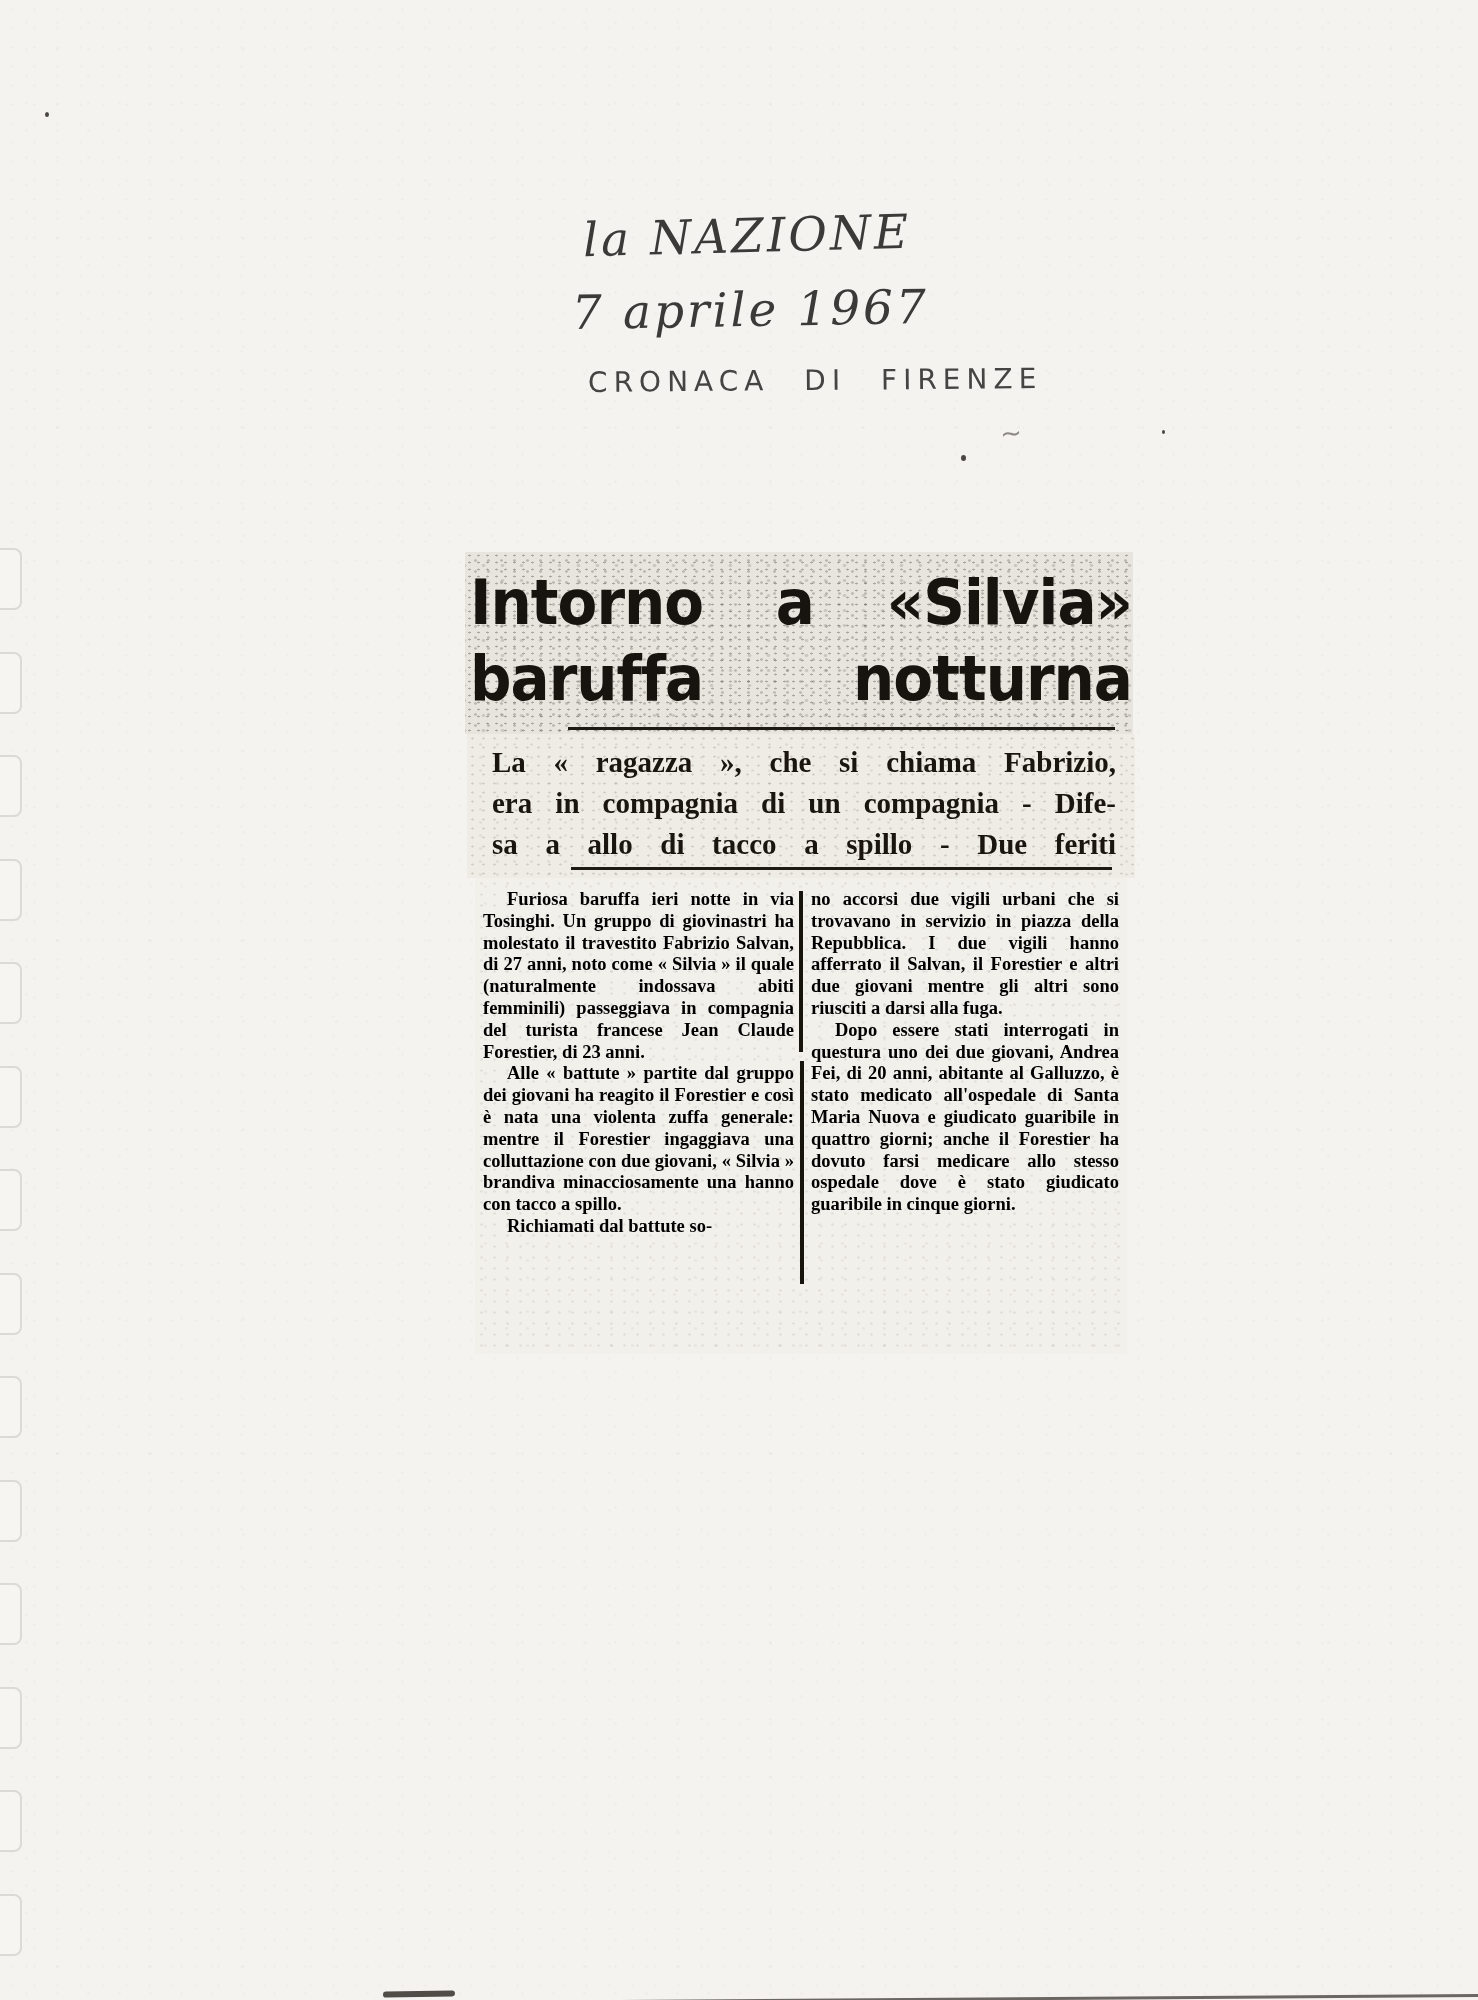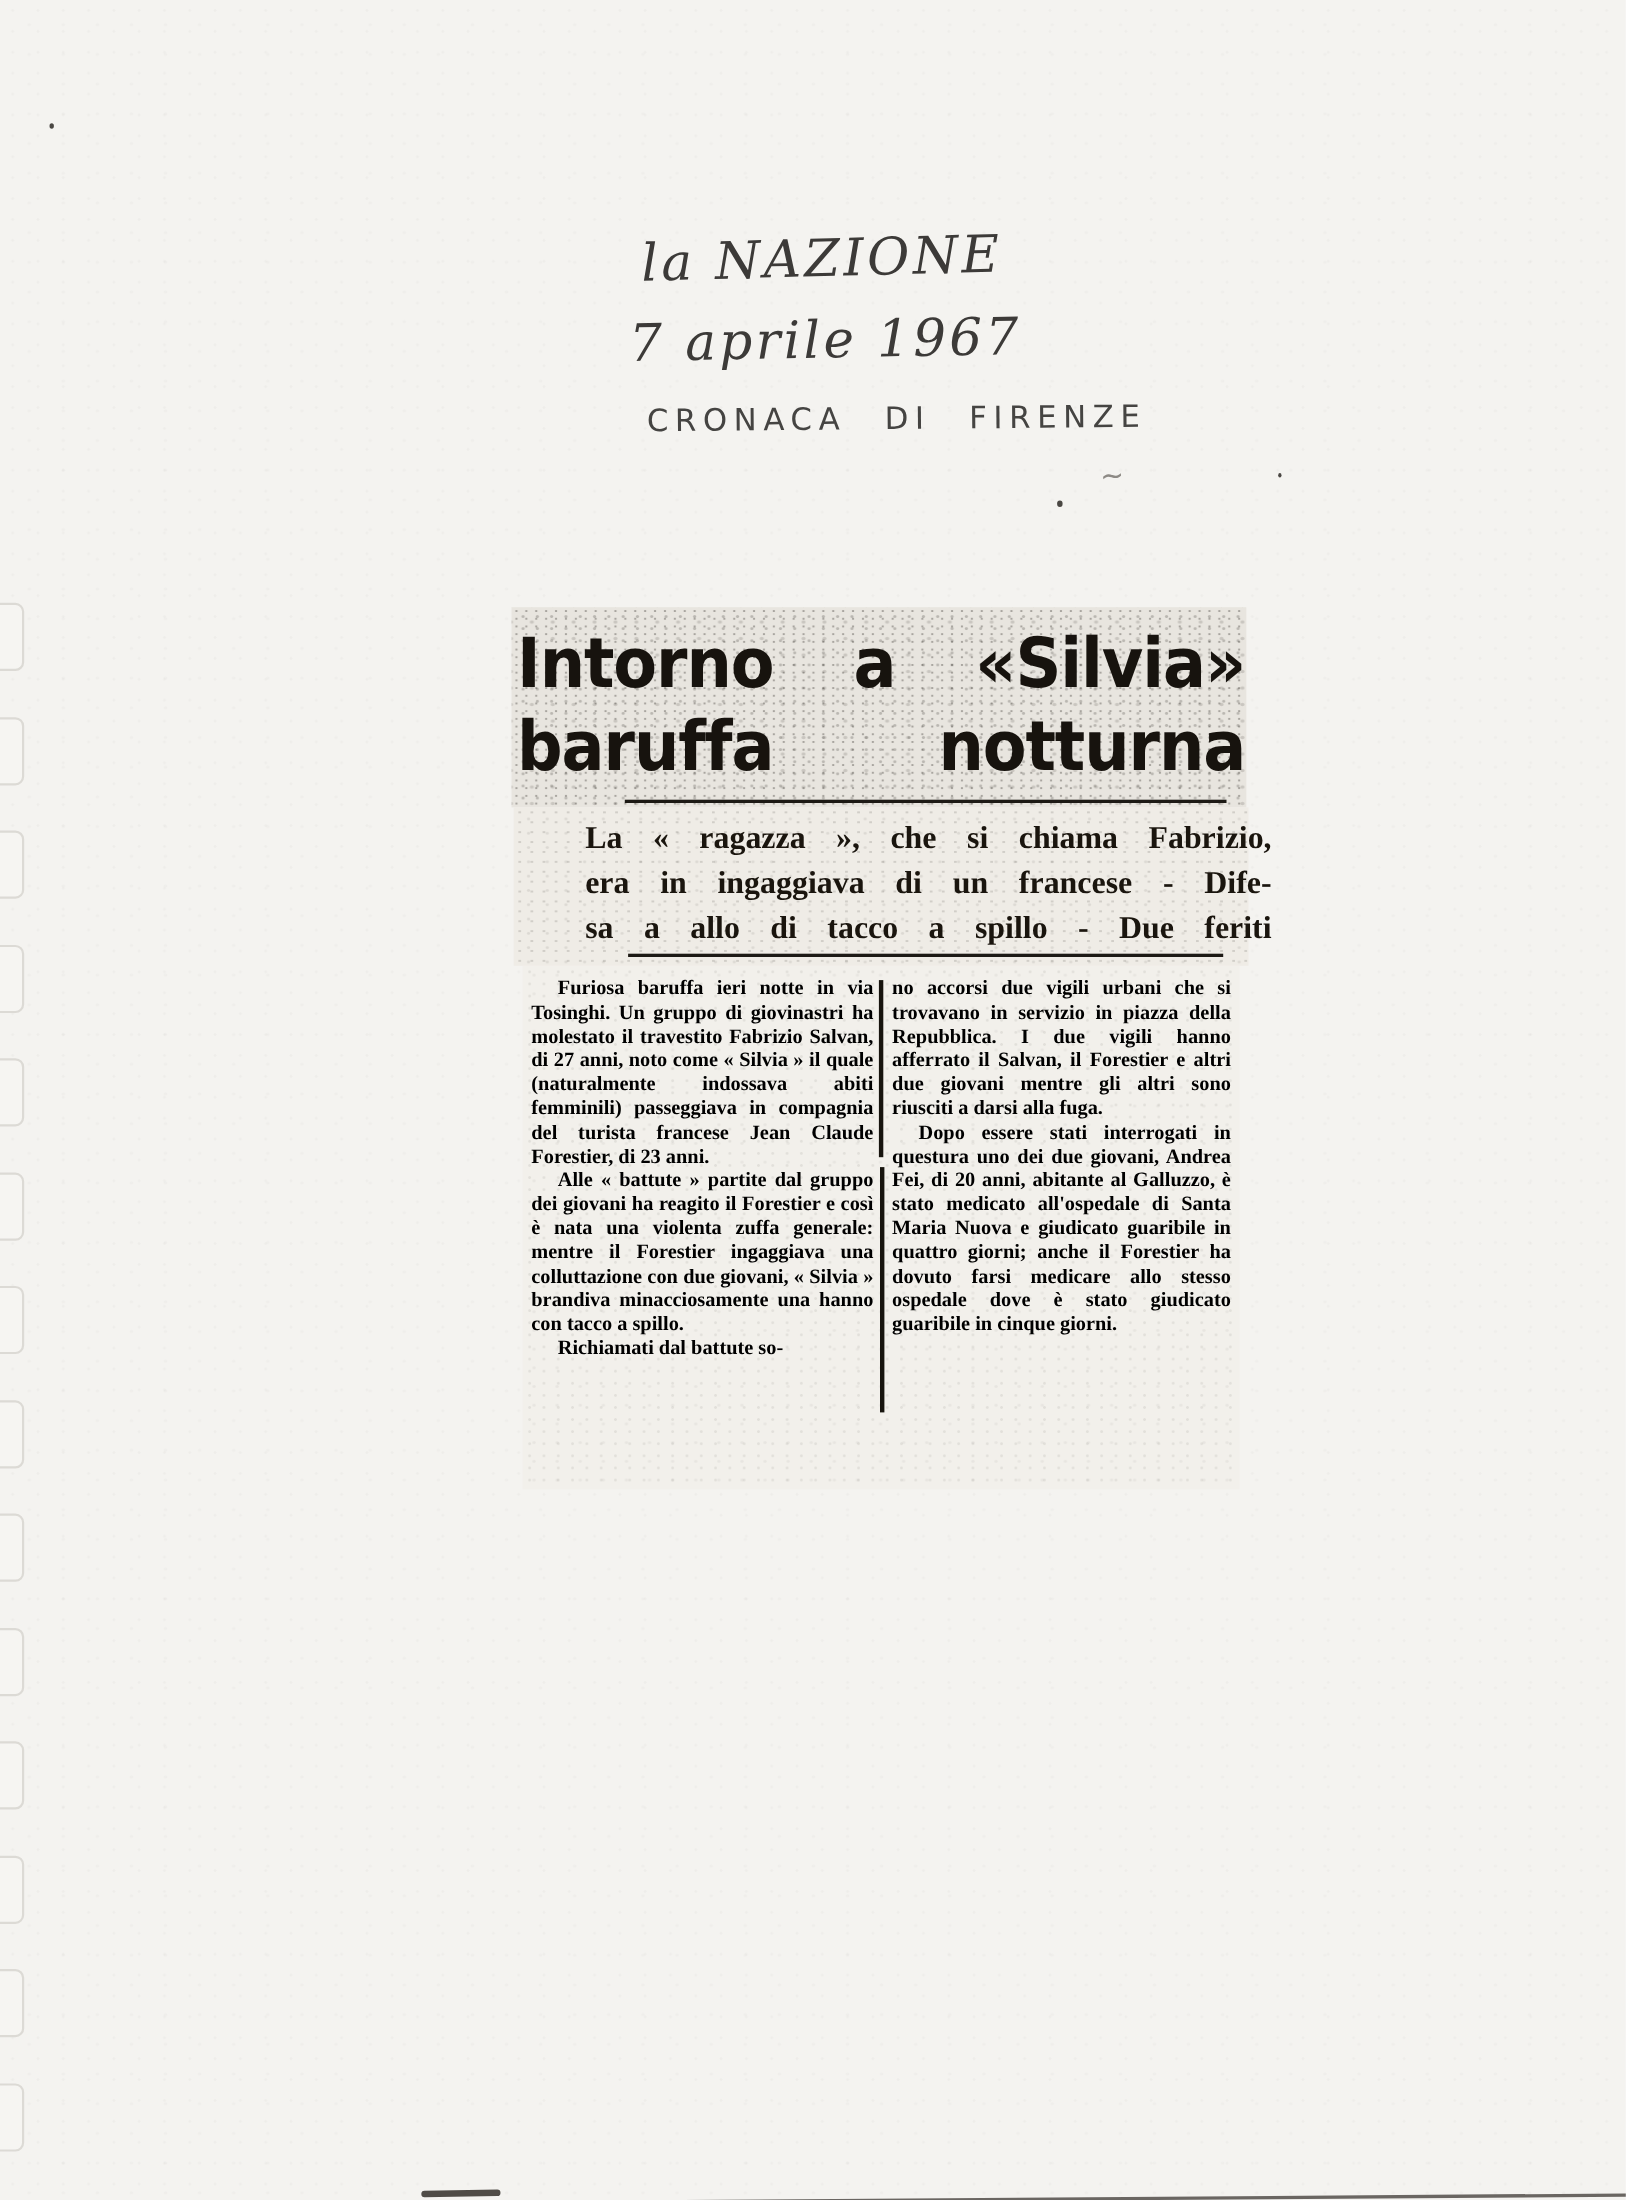--- a/index.html
+++ b/index.html
@@ -102,21 +102,20 @@
   .rule-bottom{ left:106px; top:315px; width:541px; }
 
   .subhead-line{
     position:absolute; left:27px; width:624px;
     font-family:"Liberation Serif", serif;
     font-weight:bold;
     font-size:29px;
     color:#1a150e;
     text-align:justify;
     text-align-last:justify;
-    margin-left:40px;
   }
   .sh1{ top:194px; }
   .sh2{ top:235px; }
   .sh3{ top:276px; }
 
   .col{
     position:absolute; top:337px;
   }
   .col-left{ left:18px; width:311px; }
   .col-right{ left:346px; width:308px; }
@@ -185,21 +184,21 @@
   <div class="clipping">
 
     <div class="head-block">
       <div class="headline-line hl1">Intorno a «Silvia»</div>
       <div class="headline-line hl2">baruffa notturna</div>
     </div>
 
     <div class="subhead-block"></div>
     <div class="rule rule-top"></div>
     <div class="subhead-line sh1">La « ragazza », che si chiama Fabrizio,</div>
-    <div class="subhead-line sh2">era in ingaggiava di un francese - Dife-</div>
+    <div class="subhead-line sh2">era in compagnia di un compagnia - Dife-</div>
     <div class="subhead-line sh3">sa a allo di tacco a spillo - Due feriti</div>
     <div class="rule rule-bottom"></div>
 
     <div class="body-block"></div>
 
     <div class="col col-left">
         <p>Furiosa baruffa ieri notte in via Tosinghi. Un gruppo di giovinastri ha molestato il travestito Fabrizio Salvan, di 27 anni, noto come « Silvia » il quale (naturalmente indossava abiti femminili) passeggiava in compagnia del turista francese Jean Claude Forestier, di 23 anni.</p>
         <p>Alle « battute » partite dal gruppo dei giovani ha reagito il Forestier e così è nata una violenta zuffa generale: mentre il Forestier ingaggiava una colluttazione con due giovani, « Silvia » brandiva minacciosamente una hanno con tacco a spillo.</p>
         <p>Richiamati dal battute so-</p>
       </div>

